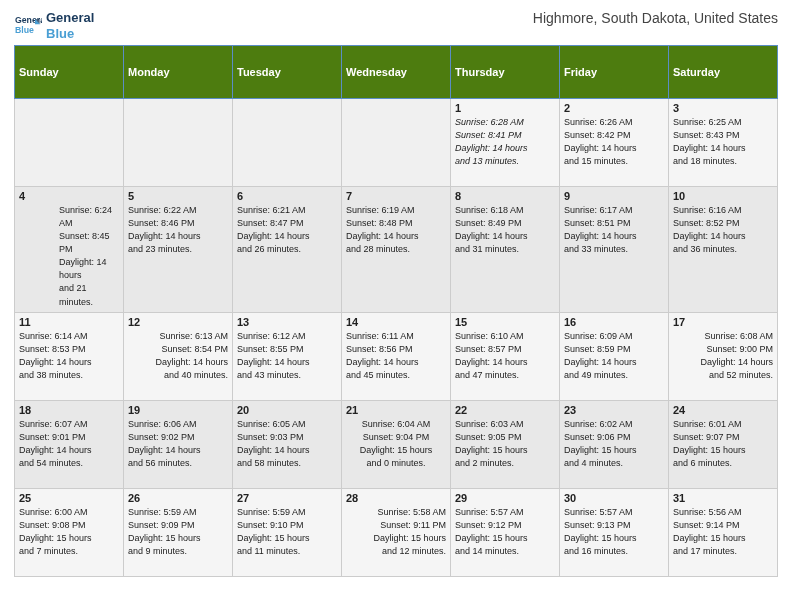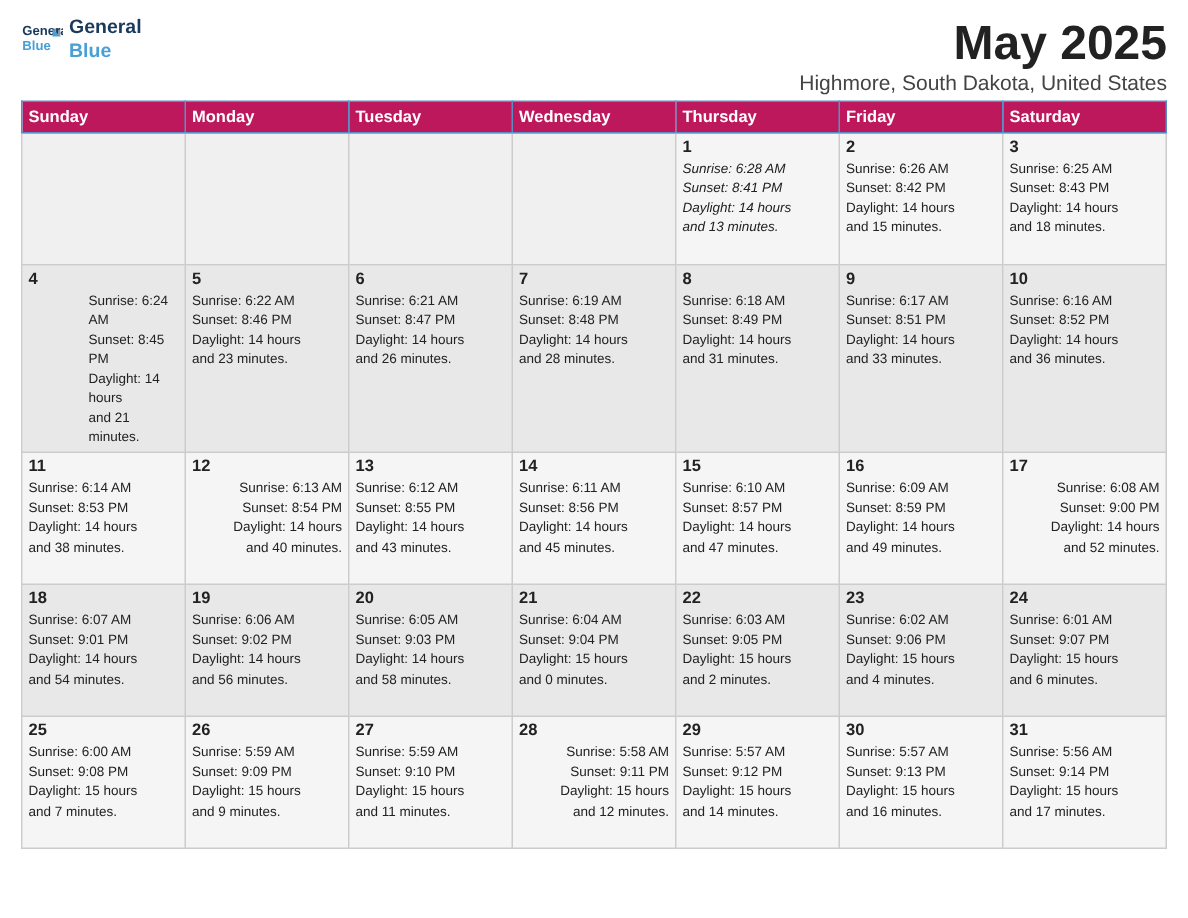--- a/index.html
+++ b/index.html
@@ -42,25 +42,25 @@
     .subtitle {
       font-size: 14px;
       color: #444;
     }
     .calendar {
       width: 100%;
       border-collapse: collapse;
       table-layout: fixed;
     }
     .calendar thead th {
-      background: #be185d;
+      background: #4d7c0f;
       color: #fff;
       font-size: 11px;
       font-weight: bold;
-      padding: 4px 4px;
+      padding: 20px 4px;
       border: 1px solid #5a8dc5;
       text-align: left;
     }
     .calendar tbody td {
       border: 1px solid #ccc;
       vertical-align: top;
       padding: 3px 4px;
       font-size: 9.5px;
       color: #222;
       height: 88px;
@@ -98,21 +98,20 @@
         <text x="1" y="24" font-size="10" font-weight="bold" fill="#4a9fd4" font-family="Arial">Blue</text>
         <polygon points="24,8 30,14 24,14" fill="#4a9fd4"></polygon>
         <polygon points="24,8 30,8 30,14" fill="#1a3a5c" opacity="0.5"></polygon>
       </svg>
       <div style="display:flex;flex-direction:column;line-height:1.2;">
         <span style="font-size:13px;font-weight:bold;color:#1a3a5c;">General</span>
         <span style="font-size:13px;font-weight:bold;color:#4a9fd4;">Blue</span>
       </div>
     </div>
     <div class="title-block">
-      <div class="main-title">May 2025</div>
       <div class="subtitle">Highmore, South Dakota, United States</div>
     </div>
   </div>
 
   <table class="calendar">
     <thead>
       <tr>
       <th>Sunday</th>
           <th>Monday</th>
           <th>Tuesday</th>
@@ -269,21 +268,21 @@
           </td>
           <td>
             <div class="day-number">20</div>
             <div class="day-info" style="white-space: pre-line;">Sunrise: 6:05 AM
 Sunset: 9:03 PM
 Daylight: 14 hours
 and 58 minutes.</div>
           </td>
           <td>
             <div class="day-number">21</div>
-            <div class="day-info" style="white-space: pre-line;">Sunrise: 6:04 AM
+            <div class="day-info" style="white-space: pre-line; text-align: center;">Sunrise: 6:04 AM
 Sunset: 9:04 PM
 Daylight: 15 hours
 and 0 minutes.</div>
           </td>
           <td>
             <div class="day-number">22</div>
             <div class="day-info" style="white-space: pre-line;">Sunrise: 6:03 AM
 Sunset: 9:05 PM
 Daylight: 15 hours
 and 2 minutes.</div>

